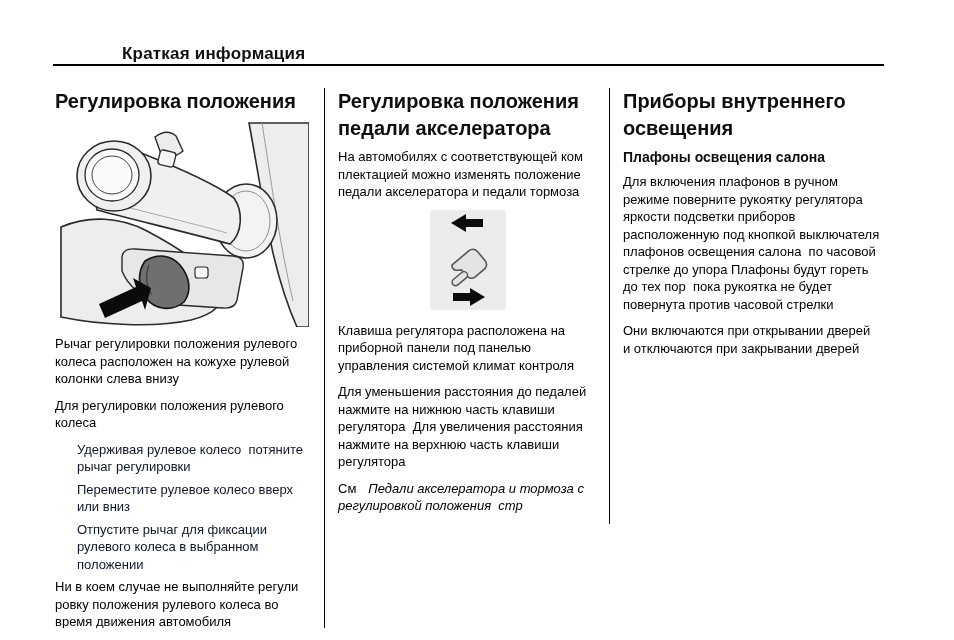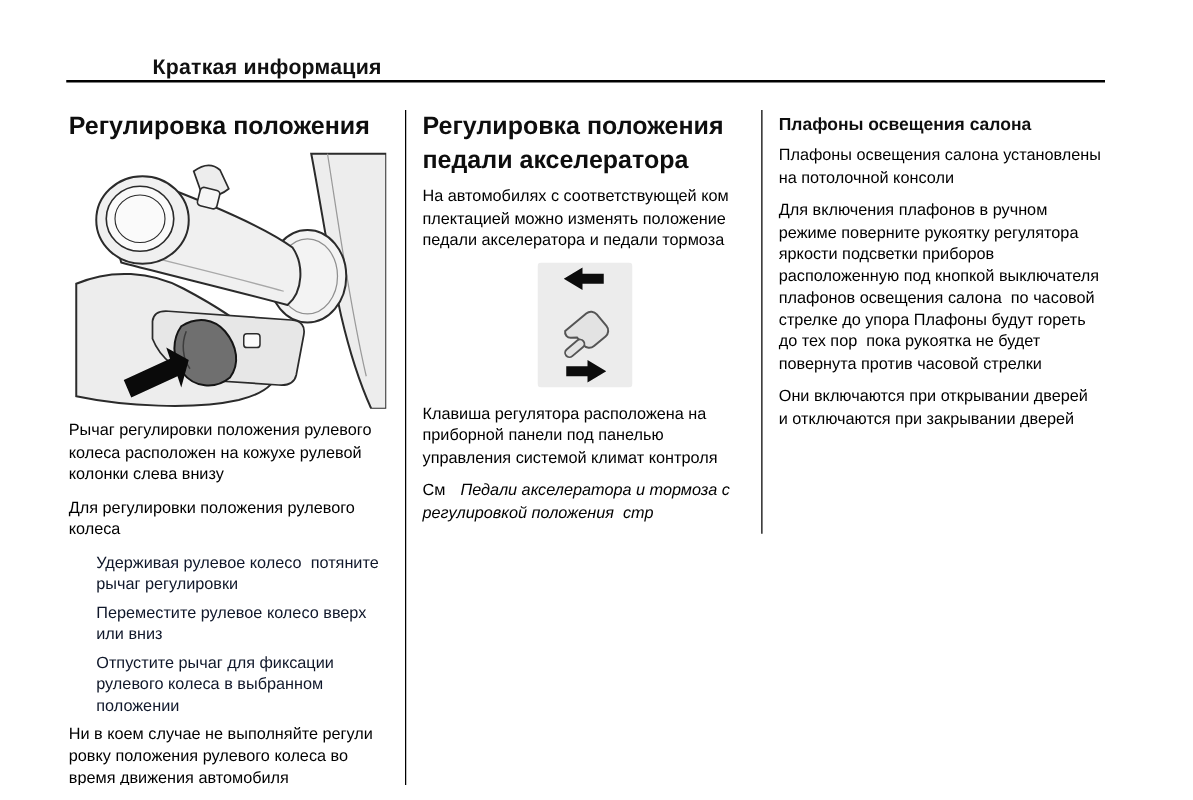--- a/index.html
+++ b/index.html
@@ -105,24 +105,28 @@
         <rect x="0" y="0" width="76" height="100" rx="3" fill="#ececec"></rect>
         <polygon points="21,13 36,4 36,9 53,9 53,17 36,17 36,22" fill="#0c0c0c"></polygon>
         <g transform="translate(38,52) rotate(-40)">
           <path d="M-14,-8 h22 a6,6 0 0 1 6,6 v12 a6,6 0 0 1 -6,6 h-12 a6,6 0 0 1 -6,-6 v-8 l-4,-3 a4.5,4.5 0 0 1 0,-7 z" fill="#e3e3e3" stroke="#555555" stroke-width="1.6"></path>
           <rect x="-26" y="4" width="18" height="7" rx="3.5" fill="#e3e3e3" stroke="#555555" stroke-width="1.5"></rect>
         </g>
         <polygon points="55,87 40,78 40,83 23,83 23,91 40,91 40,96" fill="#0c0c0c"></polygon>
       </svg>
 
       <p class="body-p">Клавиша регулятора расположена на приборной панели под панелью управления системой климат контроля</p>
+      <p class="body-p">Для уменьшения расстояния до педалей нажмите на нижнюю часть клавиши регулятора  Для увеличения расстояния нажмите на верхнюю часть клавиши регулятора</p>
       <p class="body-p see-ref"><span>См</span><em>Педали акселератора и тормоза с регулировкой положения  стр</em></p>
     </div>
 
     <div class="col col-lighting">
+      <h2 class="col-heading">
+        <span>Приборы внутреннего</span>
+        <span>освещения</span>
+      </h2>
       <h3 class="sub-heading">Плафоны освещения салона</h3>
-      <p class="body-p">Плафоны освещения салона установлены на потолочной консоли</p>
       <p class="body-p">Для включения плафонов в ручном режиме поверните рукоятку регулятора яркости подсветки приборов  расположенную под кнопкой выключателя плафонов освещения салона  по часовой стрелке до упора Плафоны будут гореть до тех пор  пока рукоятка не будет повернута против часовой стрелки</p>
       <p class="body-p">Они включаются при открывании дверей и отключаются при закрывании дверей</p>
     </div>
 
   </div>
 </div>
 
 </body></html>

